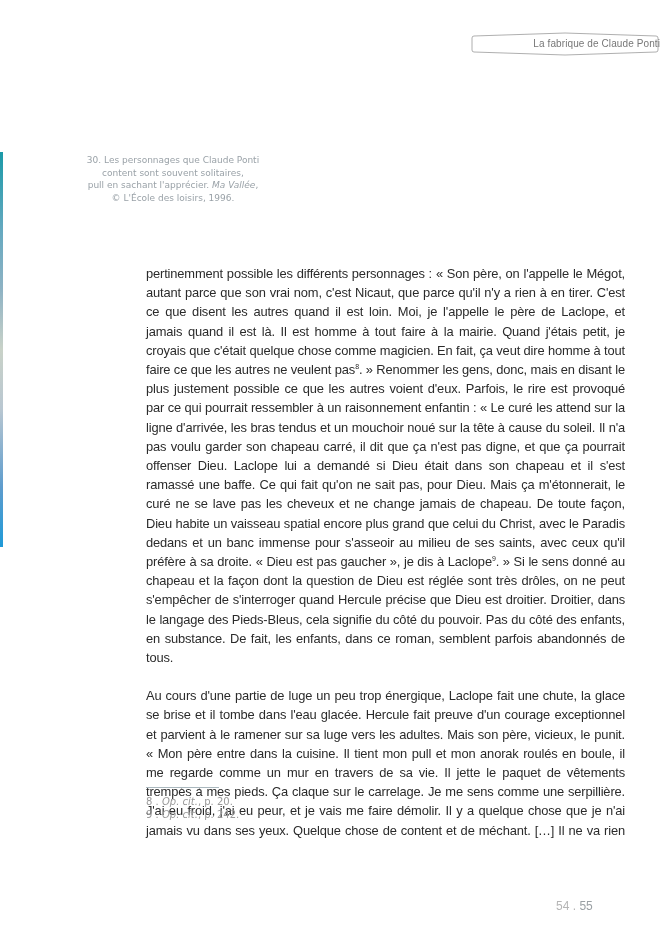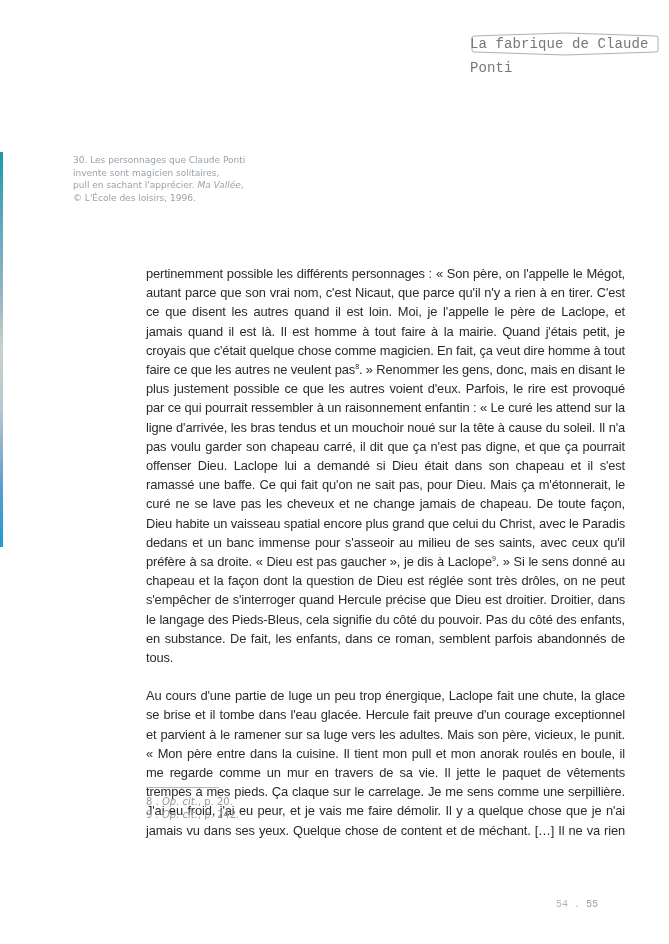--- a/index.html
+++ b/index.html
@@ -9,27 +9,27 @@
       position: absolute; left: 0; top: 152px; width: 3px; height: 395px;
       background: linear-gradient(to bottom, #1b9aa8 0%, #66a9c0 20%, #8fb3c4 35%, #c9d2c8 50%, #b9c7d1 65%, #5d9ccd 85%, #1e9ad8 100%);
     }
 
     .running-head {
       position: absolute; left: 470px; top: 32px; width: 190px; height: 24px;
     }
     .running-head svg { position: absolute; left: 0; top: 0; }
     .running-head-label {
       position: absolute; left: 0; top: 0; width: 190px; height: 24px;
-      line-height: 24px; text-align: left;
-      font-family: Liberation Mono, monospace; font-size: 14px; color: #777777; letter-spacing: 0.1px;
+      line-height: 24px; text-align: right;
+      font-family: Liberation Sans, sans-serif; font-size: 10px; color: #777777; letter-spacing: 0.1px;
     }
 
     .caption {
       position: absolute; left: 73px; top: 154px; width: 200px;
-      font-family: "DejaVu Sans", sans-serif; font-size: 9px; line-height: 12.5px; color: #9aa2a8;
+      font-family: "DejaVu Sans", sans-serif; font-size: 9px; line-height: 12.5px; color: #9aa2a8; text-align: center;
     }
     .caption em { }
 
     .body-text {
       position: absolute; left: 146px; top: 264px; width: 479px;
       font-family: "Liberation Sans", sans-serif; font-size: 12.9px; line-height: 19.2px; color: #2b2b2b;
       text-align: justify; letter-spacing: -0.15px;
     }
     .body-text p { margin: 0; }
     .body-text p + p { margin-top: 19px; }
@@ -39,39 +39,39 @@
       position: absolute; left: 146px; top: 787px; width: 73px; height: 1px; background: #a9b7bd;
     }
     .footnotes {
       position: absolute; left: 146px; top: 796px;
       font-family: "DejaVu Sans", sans-serif; font-size: 10px; line-height: 12.8px; color: #9a9a9a;
     }
     .footnotes em { font-style: italic; }
 
     .folio {
       position: absolute; left: 556px; top: 899px;
-      font-family: Liberation Mono, monospace; font-size: 10px; color: #b5b5b5;
+      font-family: Liberation Sans, sans-serif; font-size: 12px; color: #b5b5b5;
     }
     .folio .current { color: #9aa0a4; }
   </style>
 </head>
 <body>
 
 <div class="left-strip"></div>
 
 <div class="running-head">
   <svg width="190" height="24" viewBox="0 0 190 24">
     <path d="M4 4 L95 1 L186 4 Q188 4 188 6 L188 18 Q188 20 186 20 L95 23 L4 20 Q2 20 2 18 L2 6 Q2 4 4 4 Z" fill="none" stroke="#9a9a9a" stroke-width="0.8"></path>
   </svg>
   <div class="running-head-label">La fabrique de Claude Ponti</div>
 </div>
 
 <div class="caption">
   <div><span>30.</span> <span>Les personnages que Claude Ponti</span></div>
-  <div>invente sont magicien solitaires,</div>
+  <div>content sont souvent solitaires,</div>
   <div><span>pull en sachant l'apprécier. </span><em>Ma Vallée</em><span>,</span></div>
   <div>© L'École des loisirs, 1996.</div>
 </div>
 
 <div class="body-text">
   <p><span>pertinemment possible les différents personnages : « Son père, on l'appelle le Mégot, autant parce que son vrai nom, c'est Nicaut, que parce qu'il n'y a rien à en tirer. C'est ce que disent les autres quand il est loin. Moi, je l'appelle le père de Laclope, et jamais quand il est là. Il est homme à tout faire à la mairie. Quand j'étais petit, je croyais que c'était quelque chose comme magicien. En fait, ça veut dire homme à tout faire ce que les autres ne veulent pas</span><sup>8</sup><span>. » Renommer les gens, donc, mais en disant le plus justement possible ce que les autres voient d'eux. Parfois, le rire est provoqué par ce qui pourrait ressembler à un raisonnement enfantin : « Le curé les attend sur la ligne d'arrivée, les bras tendus et un mouchoir noué sur la tête à cause du soleil. Il n'a pas voulu garder son chapeau carré, il dit que ça n'est pas digne, et que ça pourrait offenser Dieu. Laclope lui a demandé si Dieu était dans son chapeau et il s'est ramassé une baffe. Ce qui fait qu'on ne sait pas, pour Dieu. Mais ça m'étonnerait, le curé ne se lave pas les cheveux et ne change jamais de chapeau. De toute façon, Dieu habite un vaisseau spatial encore plus grand que celui du Christ, avec le Paradis dedans et un banc immense pour s'asseoir au milieu de ses saints, avec ceux qu'il préfère à sa droite. « Dieu est pas gaucher », je dis à Laclope</span><sup>9</sup><span>. » Si le sens donné au chapeau et la façon dont la question de Dieu est réglée sont très drôles, on ne peut s'empêcher de s'interroger quand Hercule précise que Dieu est droitier. Droitier, dans le langage des Pieds-Bleus, cela signifie du côté du pouvoir. Pas du côté des enfants, en sub­stance. De fait, les enfants, dans ce roman, semblent parfois abandonnés de tous.</span></p>
   <p style="text-align-last: justify;">Au cours d'une partie de luge un peu trop énergique, Laclope fait une chute, la glace se brise et il tombe dans l'eau glacée. Hercule fait preuve d'un courage exceptionnel et parvient à le ramener sur sa luge vers les adultes. Mais son père, vicieux, le punit. « Mon père entre dans la cuisine. Il tient mon pull et mon anorak roulés en boule, il me regarde comme un mur en travers de sa vie. Il jette le paquet de vêtements trempés à mes pieds. Ça claque sur le carrelage. Je me sens comme une serpillière. J'ai eu froid, j'ai eu peur, et je vais me faire démolir. Il y a quelque chose que je n'ai jamais vu dans ses yeux. Quelque chose de content et de méchant. […] Il ne va rien</p>
 </div>
 
 <div class="footnote-rule"></div>

